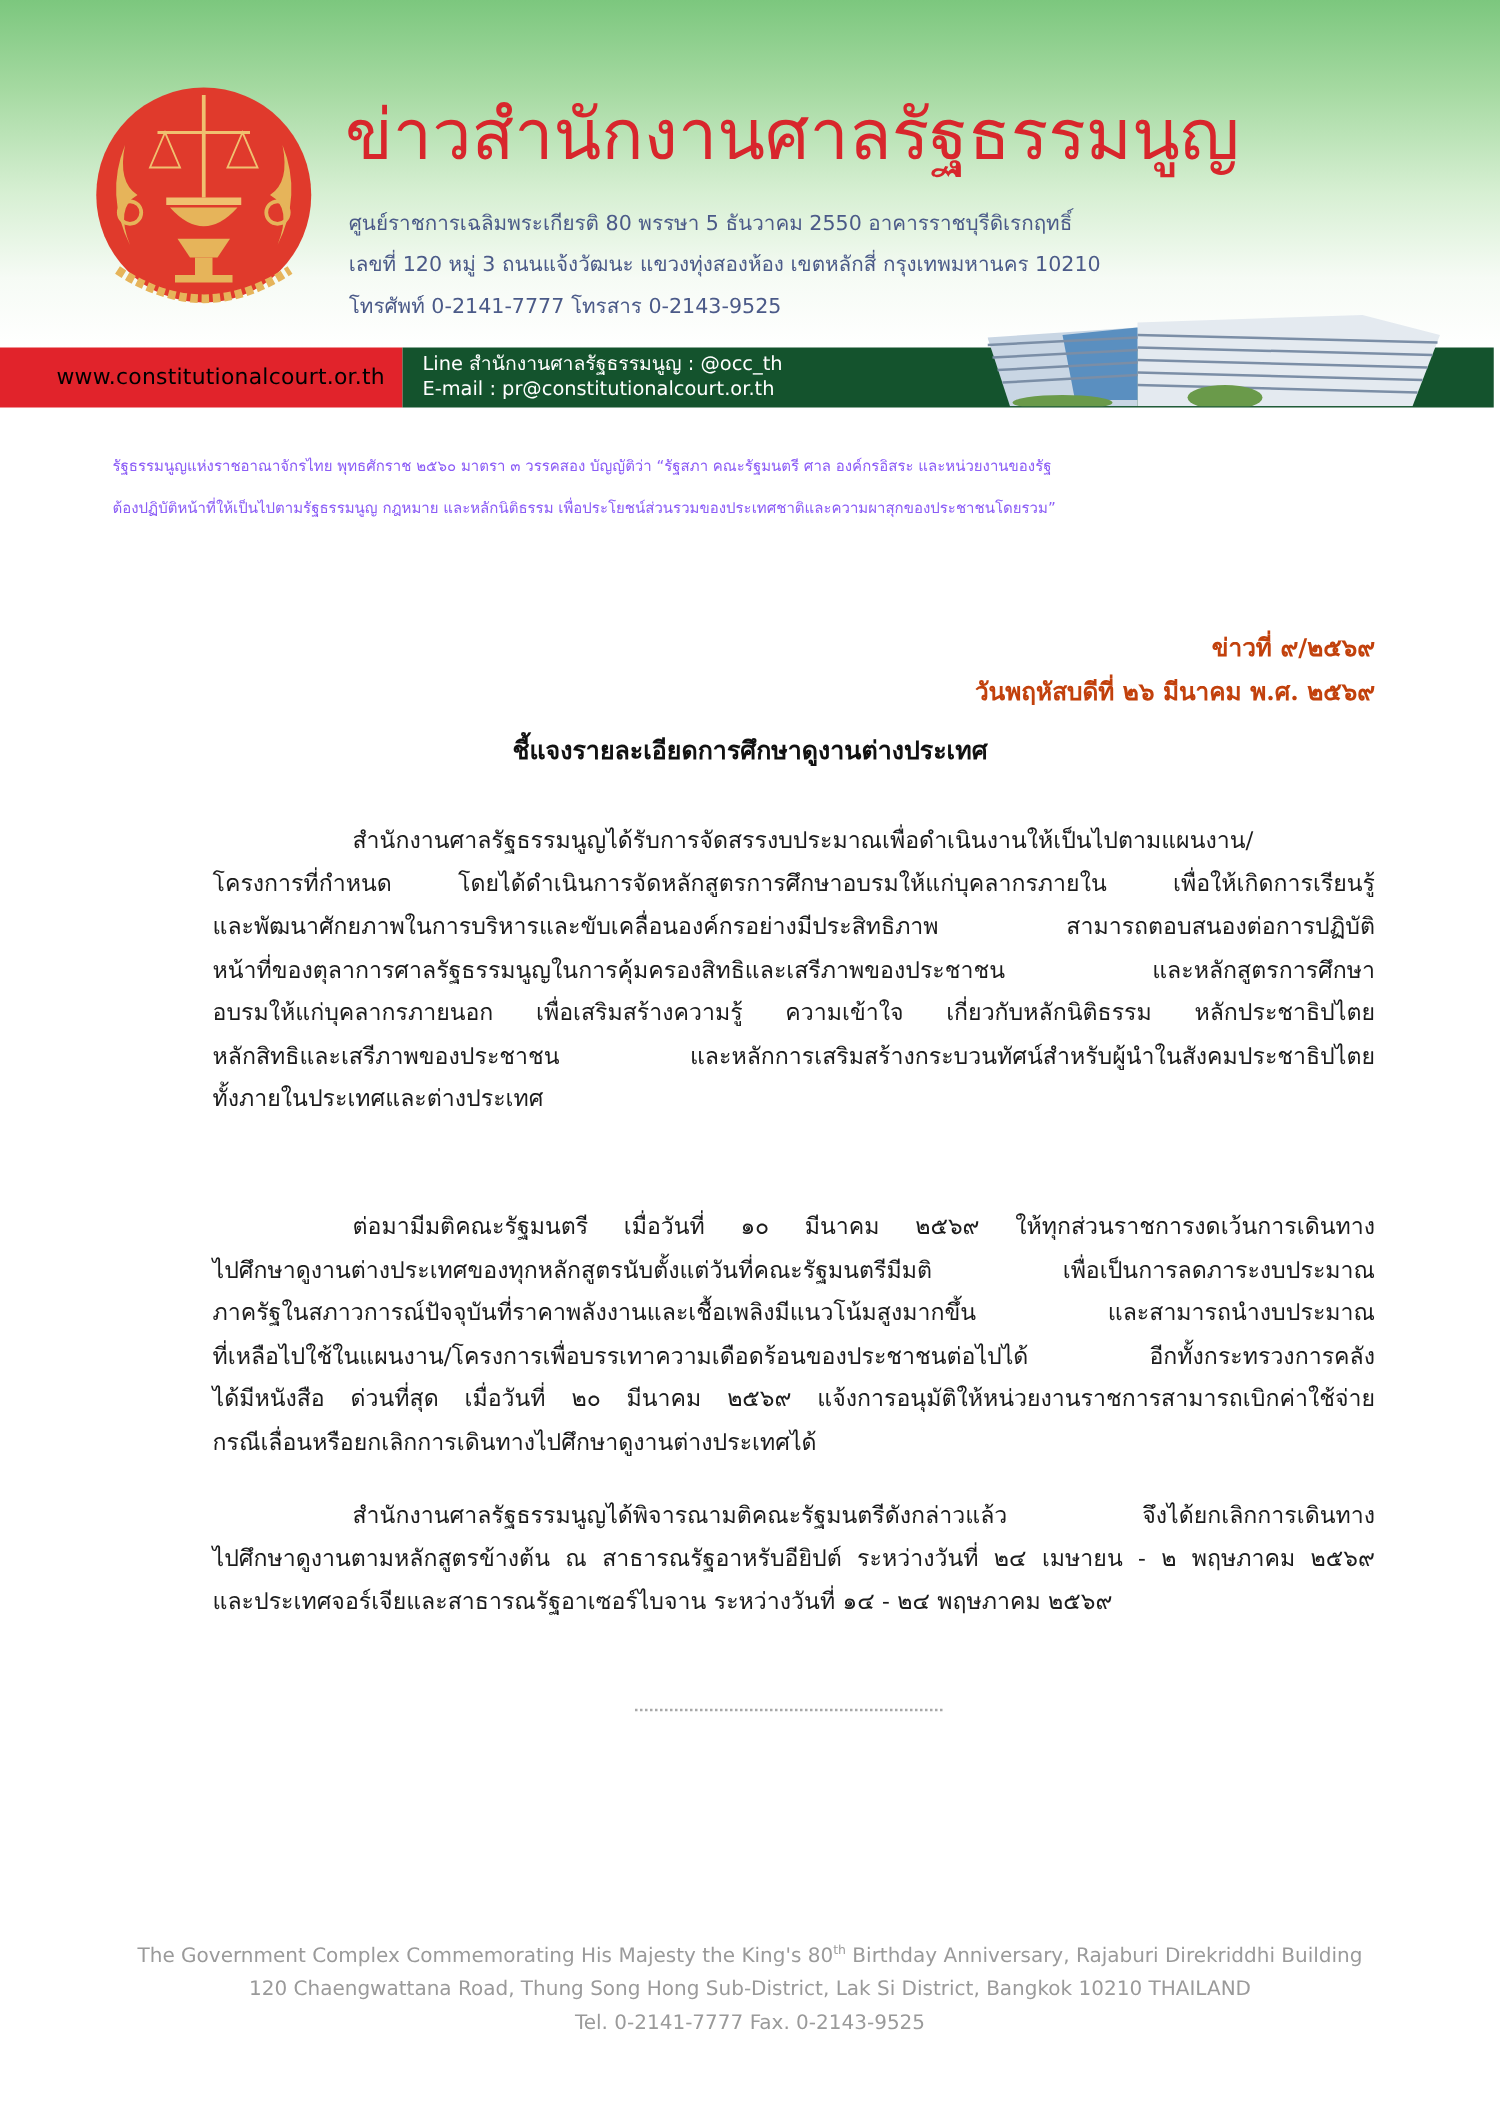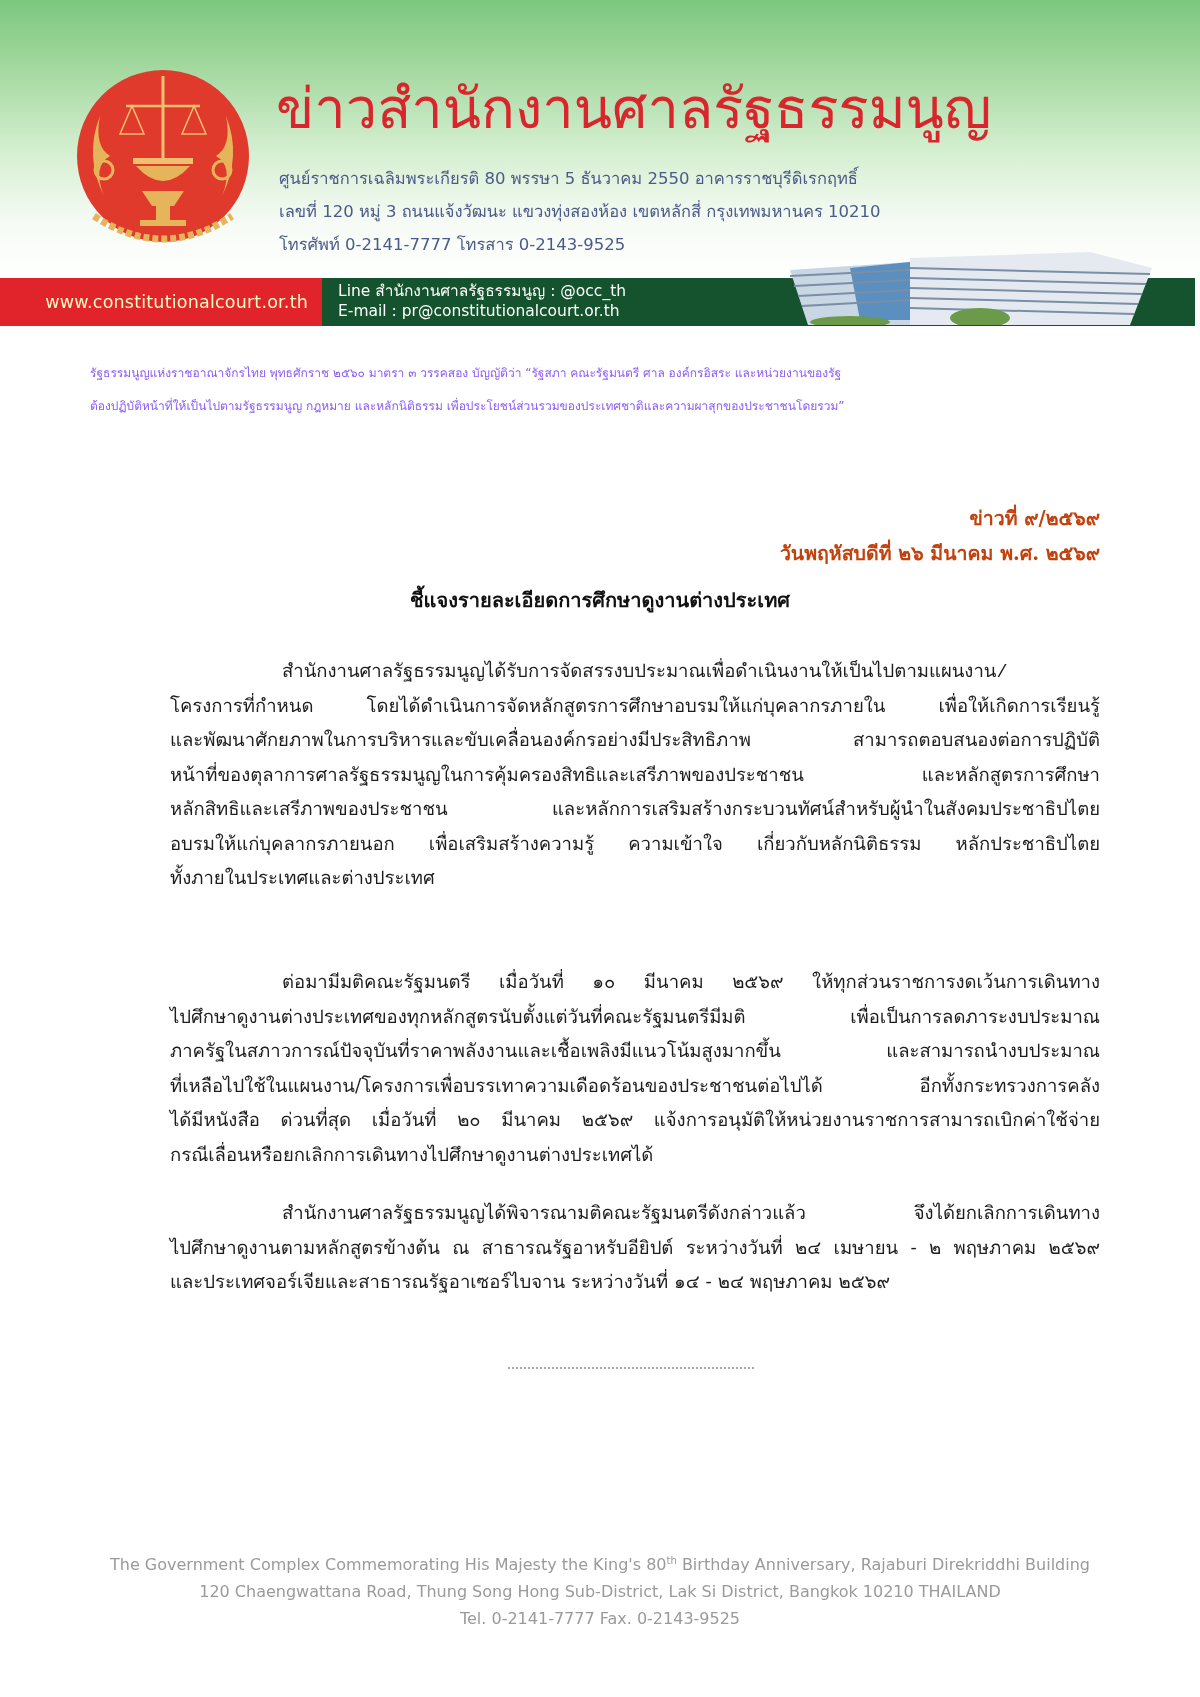--- a/index.html
+++ b/index.html
@@ -27,21 +27,21 @@
     }
     .building {
       position: absolute; left: 790px; top: 240px; width: 362px; height: 85px;
     }
 
     .bar-red {
       position: absolute; left: 0; top: 278px; width: 322px; height: 48px;
       background: #e1232b;
       display: flex; align-items: center; justify-content: flex-end; padding-right: 14px;
     }
-    .bar-red span { color: #fef9c3; font-size: 17.5px; font-family: "DejaVu Sans", sans-serif; letter-spacing: 0.2px; }
+    .bar-red span { color: #000000; font-size: 17.5px; font-family: "DejaVu Sans", sans-serif; letter-spacing: 0.2px; }
     .bar-blue {
       position: absolute; left: 322px; top: 278px; width: 873px; height: 48px;
       background: #14532d;
     }
     .bar-blue .line1, .bar-blue .line2 {
       position: absolute; left: 16px; color: #ffffff; font-size: 15.5px; line-height: 20px; white-space: nowrap;
     }
     .bar-blue .line1 { top: 3px; }
     .bar-blue .line2 { top: 23px; }
 
@@ -64,21 +64,21 @@
 
     
     .body-text {
       position: absolute; left: 170px; width: 930px;
       font-family: "DejaVu Serif", serif; font-size: 18.5px; line-height: 34.5px; color: #1c1c1c;
       text-align: justify; text-align-last: left;
     }
     .body-text .ln { display: block; white-space: nowrap; text-align-last: justify; }
     .body-text .ln.last { text-align-last: left; }
     .body-text .ln.indent { padding-left: 112px; }
-    .p1 { top: 656px; font-family: Liberation Mono, monospace; }
+    .p1 { top: 656px; }
     .p2 { top: 965px; }
     .p3 { top: 1196px; }
 
     .dash-line {
       position: absolute; left: 508px; top: 1367px; width: 246px; height: 0;
       border-top: 2px dotted #a7a7a7;
     }
 
     
     .footer {
@@ -158,22 +158,22 @@
   <div>วันพฤหัสบดีที่ ๒๖ มีนาคม พ.ศ. ๒๕๖๙</div>
 </div>
 
 <div class="doc-title">ชี้แจงรายละเอียดการศึกษาดูงานต่างประเทศ</div>
 
 <div class="body-text p1">
   <span class="ln indent">สำนักงานศาลรัฐธรรมนูญได้รับการจัดสรรงบประมาณเพื่อดำเนินงานให้เป็นไปตามแผนงาน/</span>
   <span class="ln">โครงการที่กำหนด โดยได้ดำเนินการจัดหลักสูตรการศึกษาอบรมให้แก่บุคลากรภายใน เพื่อให้เกิดการเรียนรู้</span>
   <span class="ln">และพัฒนาศักยภาพในการบริหารและขับเคลื่อนองค์กรอย่างมีประสิทธิภาพ สามารถตอบสนองต่อการปฏิบัติ</span>
   <span class="ln">หน้าที่ของตุลาการศาลรัฐธรรมนูญในการคุ้มครองสิทธิและเสรีภาพของประชาชน และหลักสูตรการศึกษา</span>
+  <span class="ln">อบรมให้แก่บุคลากรภายนอก เพื่อเสริมสร้างความรู้ ความเข้าใจ เกี่ยวกับหลักนิติธรรม หลักประชาธิปไตย</span>
   <span class="ln">หลักสิทธิและเสรีภาพของประชาชน และหลักการเสริมสร้างกระบวนทัศน์สำหรับผู้นำในสังคมประชาธิปไตย</span>
-  <span class="ln">อบรมให้แก่บุคลากรภายนอก เพื่อเสริมสร้างความรู้ ความเข้าใจ เกี่ยวกับหลักนิติธรรม หลักประชาธิปไตย</span>
   <span class="ln last">ทั้งภายในประเทศและต่างประเทศ</span>
 </div>
 
 <div class="body-text p2">
   <span class="ln indent">ต่อมามีมติคณะรัฐมนตรี เมื่อวันที่ ๑๐ มีนาคม ๒๕๖๙ ให้ทุกส่วนราชการงดเว้นการเดินทาง</span>
   <span class="ln">ไปศึกษาดูงานต่างประเทศของทุกหลักสูตรนับตั้งแต่วันที่คณะรัฐมนตรีมีมติ เพื่อเป็นการลดภาระงบประมาณ</span>
   <span class="ln">ภาครัฐในสภาวการณ์ปัจจุบันที่ราคาพลังงานและเชื้อเพลิงมีแนวโน้มสูงมากขึ้น และสามารถนำงบประมาณ</span>
   <span class="ln">ที่เหลือไปใช้ในแผนงาน/โครงการเพื่อบรรเทาความเดือดร้อนของประชาชนต่อไปได้ อีกทั้งกระทรวงการคลัง</span>
   <span class="ln">ได้มีหนังสือ ด่วนที่สุด เมื่อวันที่ ๒๐ มีนาคม ๒๕๖๙ แจ้งการอนุมัติให้หน่วยงานราชการสามารถเบิกค่าใช้จ่าย</span>
   <span class="ln last">กรณีเลื่อนหรือยกเลิกการเดินทางไปศึกษาดูงานต่างประเทศได้</span>

